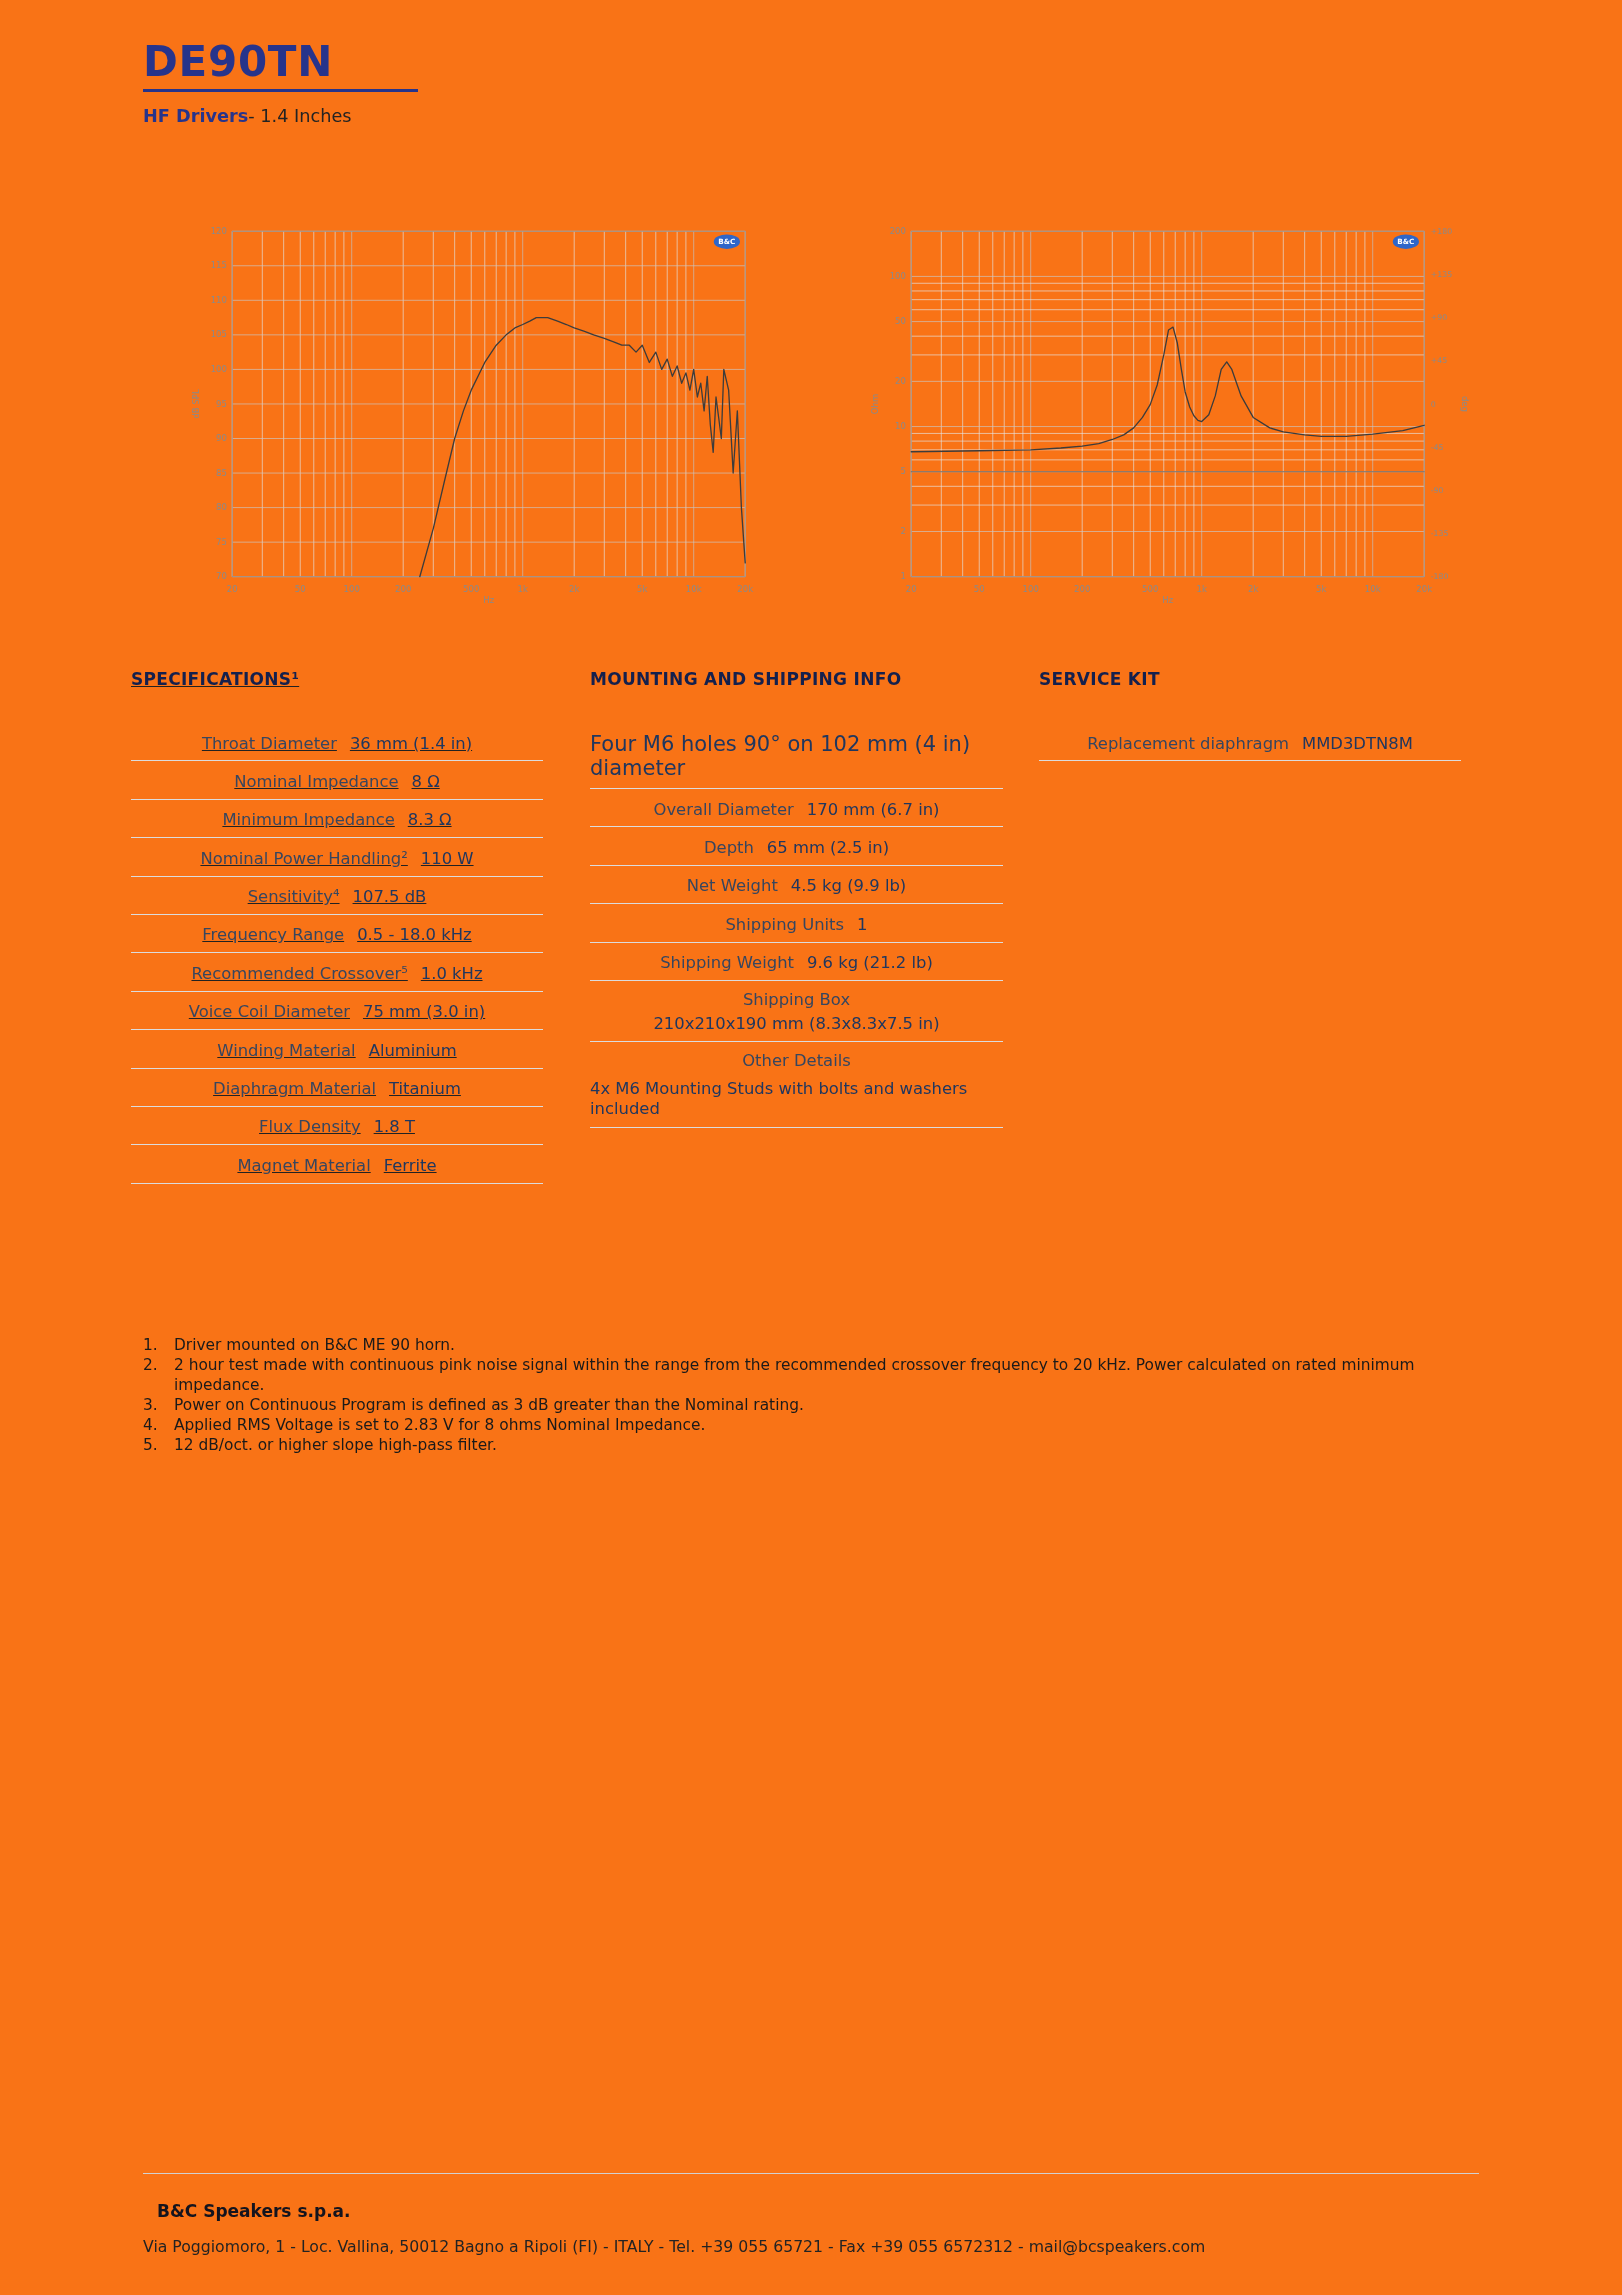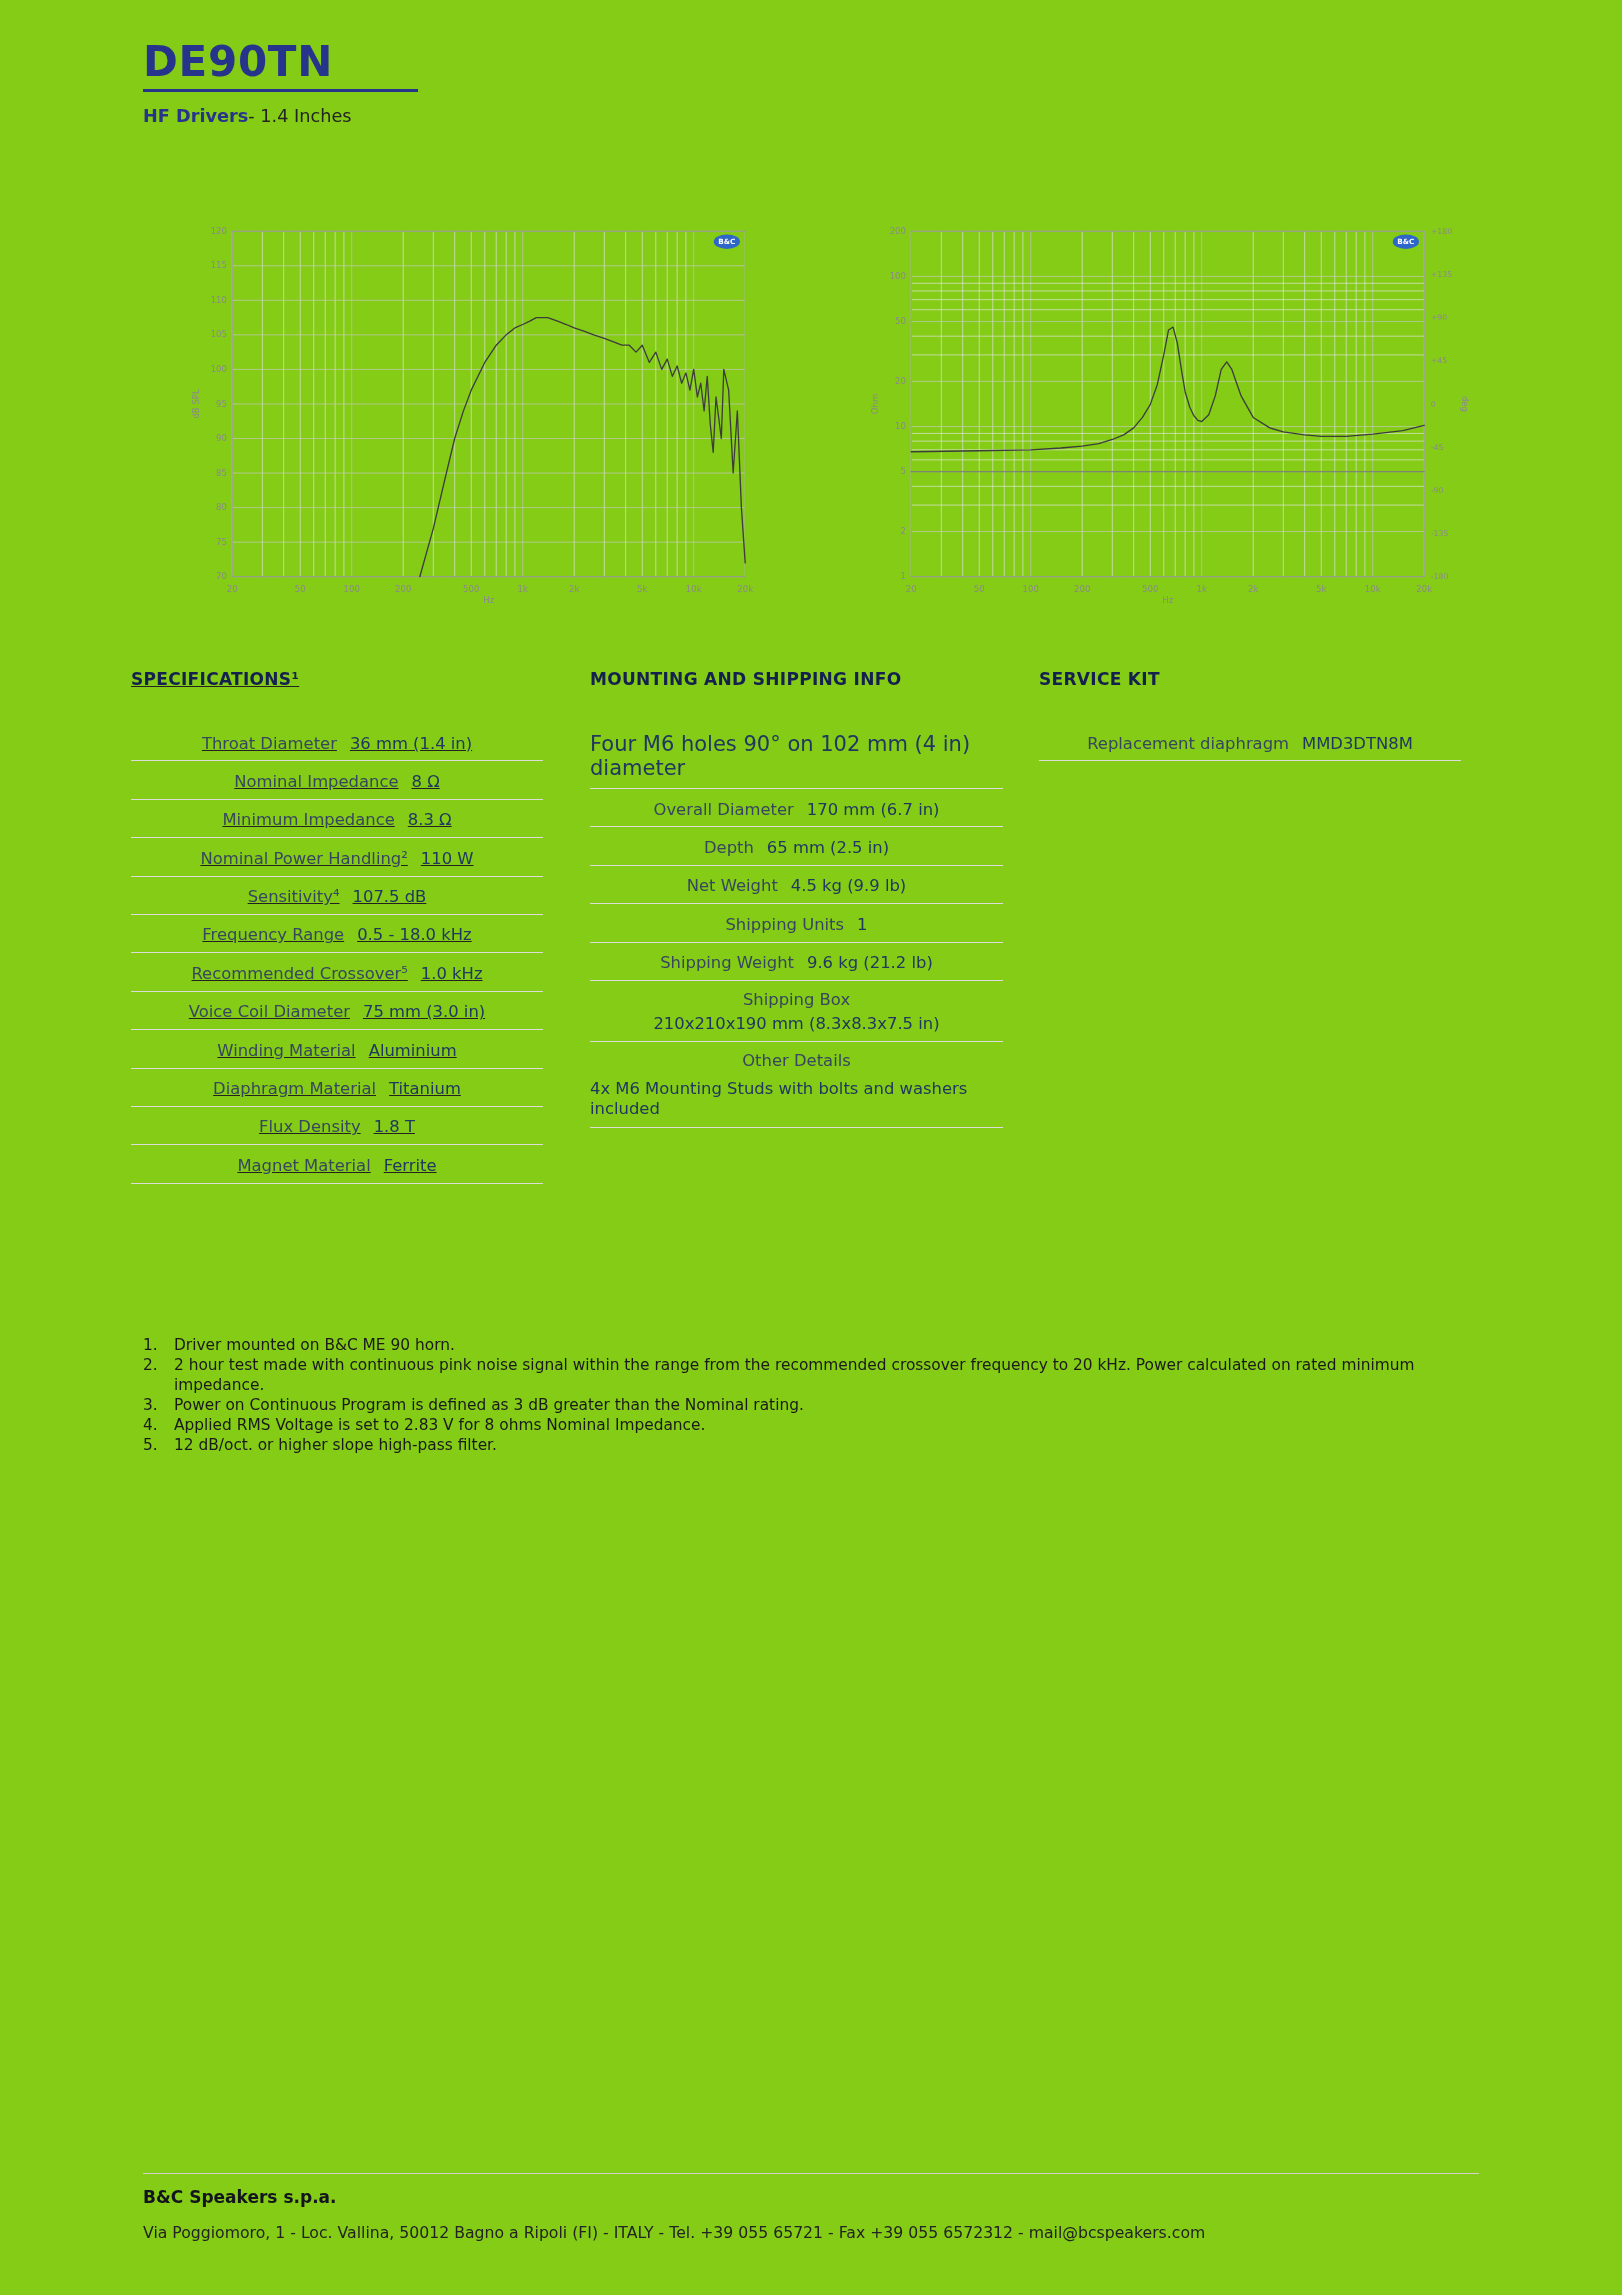--- a/index.html
+++ b/index.html
@@ -1,17 +1,17 @@
 <!DOCTYPE html>
 <html style="font-size:10.5px"><head>
 <meta charset="utf-8">
 <style>
   html,body { margin:0; padding:0; background:#ffffff; }
   .page {
-    position:relative; width:1622px; height:2295px; background:#84cc16;
+    position:relative; width:1622px; height:2295px; background:#f97316;
     font-family:"DejaVu Sans","Liberation Sans",sans-serif; color:#222;
     overflow:hidden;
   }
 
   
   .hdr { position:absolute; left:143px; top:37px; }
   .hdr h1 { margin:0; font-size:42px; font-weight:700; color:#27348b; letter-spacing:0.7px; }
   .title-underline { width:275px; height:2.6px; background:#27348b; margin-top:3.3px; }
   .subtitle { margin:14.4px 0 0; font-size:17.7px; }
   .subtitle .family { color:#27348b; font-weight:700; }
@@ -40,21 +40,21 @@
 
   
   .footnotes { position:absolute; left:143px; top:1335px; width:1328px; color:#1a1a1a; }
   .footnote { display:flex; line-height:20px; font-size:15.4px; }
   .fn-num { flex:none; width:31px; }
   .fn-text { flex:1; }
 
   
   .footer { position:absolute; left:143px; top:2173px; width:1336px;
             border-top:1.3px solid #d2d2d2; padding-top:13px; }
-  .footer .company { margin:0; font-size:17px; font-weight:700; color:#14141e; }
+  .footer .company { margin:14px; font-size:17px; font-weight:700; color:#14141e; }
   .footer .address { margin:15.7px 0 0; font-size:15.7px; color:#232323; }
 </style>
 </head>
 <body>
 
 <div class="page">
 
   <div class="hdr">
     <h1>DE90TN</h1>
     <div class="title-underline"></div>

